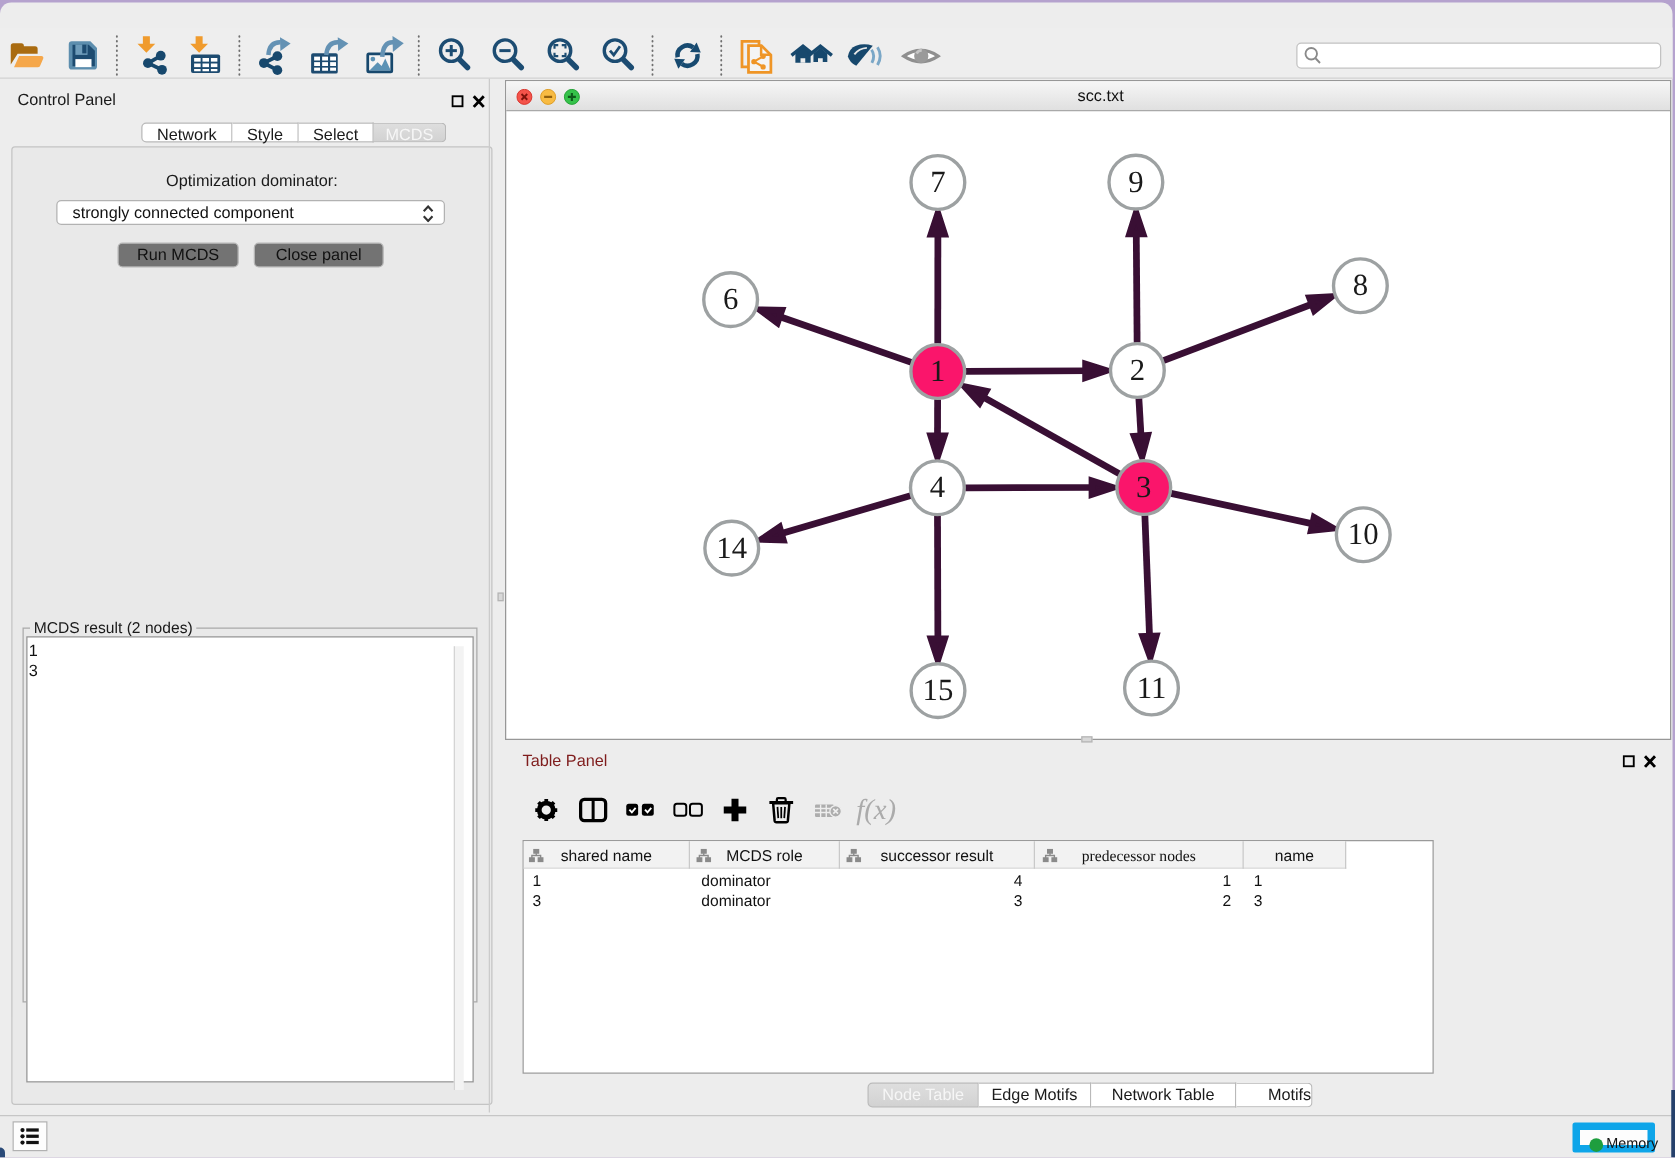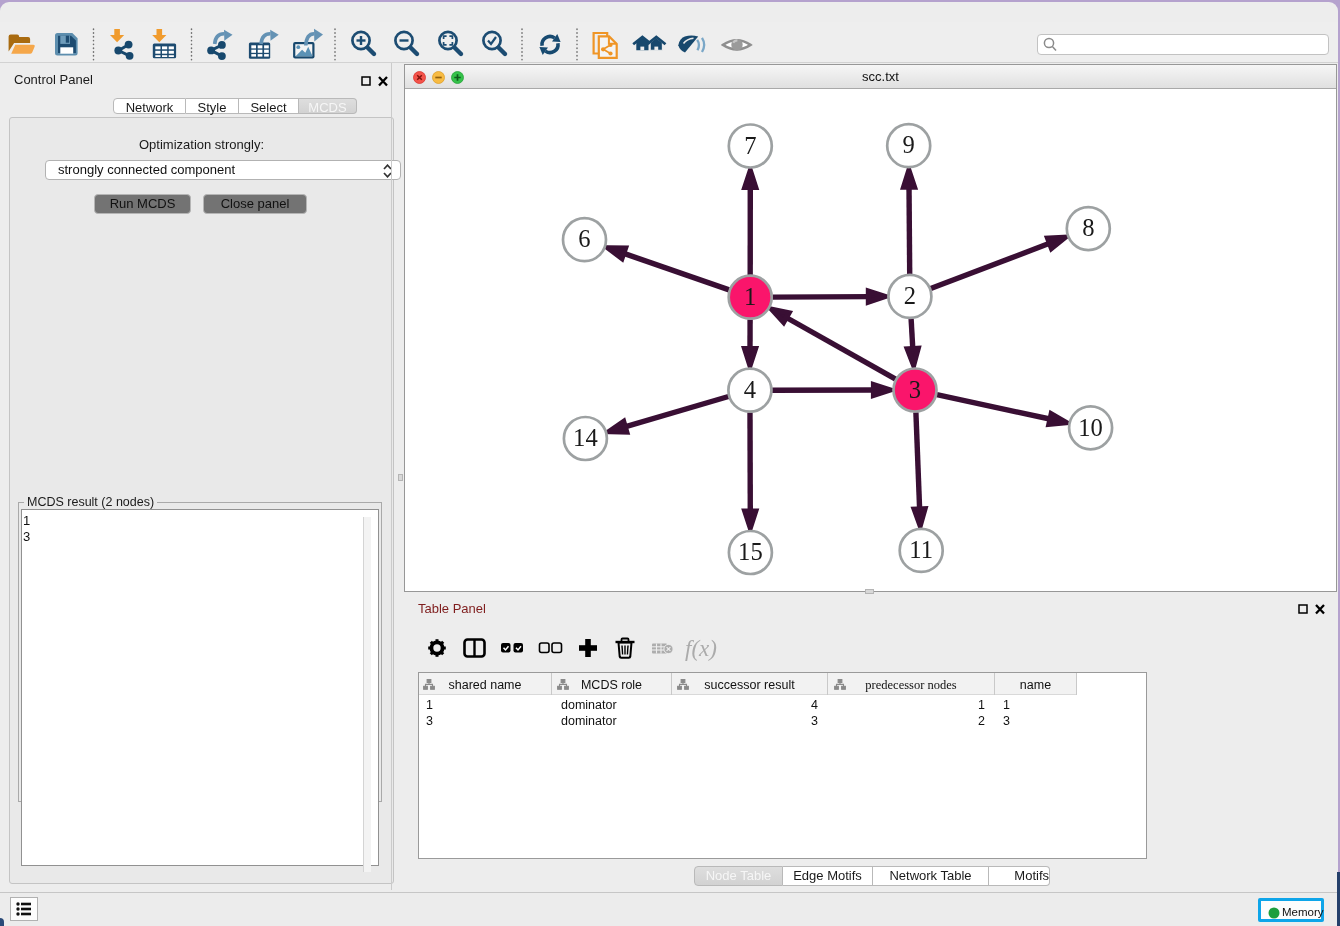--- a/index.html
+++ b/index.html
@@ -13,40 +13,40 @@
 #toolbar { position:absolute; left:0; top:20px; width:1338px; height:41px; background:#eeeeee; border-bottom:1px solid #d2d2d2; }
 #searchbox { position:absolute; left:1037px; top:12px; width:292px; height:21px; background:#fff; border:1px solid #c2c2c2; border-radius:4px; }
 
 #cp-title { position:absolute; left:14px; top:70px; font-size:13px; color:#1a1a1a; }
 #cp-tabs { position:absolute; left:78px; top:96px; height:16px; display:flex; font-size:13px; color:#1a1a1a;margin-left:35px; }
 .tab { background:#fff; border:1px solid #b9b9b9; border-left:none; line-height:18px; text-align:center; }
 .tab.first { border-left:1px solid #b9b9b9; border-radius:4px 0 0 4px; }
 .tab.sel { background:linear-gradient(#dedede,#d2d2d2); color:#f6f6f6; border-radius:0 4px 4px 0; }
 #cp-panel { position:absolute; left:9px; top:115px; width:385px; height:767px; background:#e9e9e9; border:1px solid #c4c4c4; border-radius:3px; }
 #opt-label { position:absolute; left:0; top:19px; width:100%; text-align:center; font-size:13px; color:#1a1a1a; }
-#dropdown { position:absolute; left:35px; top:42px; width:356px; height:20px; background:#fff; border:1px solid #b2b2b2; border-radius:4px; font-size:13px; color:#111; line-height:18px; padding-left:12px; }
+#dropdown { position:absolute; left:35px; top:42px; width:311px; height:20px; background:#fff; border:1px solid #b2b2b2; border-radius:4px; font-size:13px; color:#111; line-height:18px; padding-left:12px; }
 .btn { position:absolute; height:20px; background:#737373; border:1px solid #b5b5b5; border-radius:4px; font-size:13px; color:#111; text-align:center; line-height:18px; }
 #fieldset { position:absolute; left:8px; top:384px; width:364px; height:300px; border:1px solid #a9a9a9; }
 #legend { position:absolute; left:5px; top:-8px; background:#e9e9e9; padding:0 3px; font-size:12.5px; color:#1a1a1a; }
 #mcds-text { position:absolute; left:2px; top:6px; width:358px; height:357px; background:#fff; border:1px solid #919191; font-size:13px; color:#111; padding:3px 0 0 1px; line-height:16px; }
 #mcds-scroll { position:absolute; right:7px; top:7px; width:8px; height:355px; background:#f3f3f3; border-left:1px solid #d4d4d4; }
 
 #netwin { position:absolute; left:404px; top:62px; width:933px; height:528px; background:#fff; border:1px solid #979797; }
 #nw-titlebar { position:absolute; left:0; top:0; width:931px; height:24px; background:linear-gradient(#f6f6f6,#e0e0e0); border-bottom:1px solid #a9a9a9; }
 #nw-title { position:absolute; left:10px; top:4px; width:100%; text-align:center; font-size:13px; color:#111; }
 
 #tp-title { position:absolute; left:418px; top:599px; font-size:13px; color:#7f1d1d; }
 #tbl { position:absolute; left:418px; top:670px; width:729px; height:187px; background:#fff; border:1px solid #9a9a9a; }
 #tbl-header { position:absolute; left:0; top:0; width:658px; height:22px; background:#f2f2f2; border-bottom:1px solid #d9d9d9; }
 .hcol { position:absolute; top:0; height:22px; border-right:1px solid #c9c9c9; font-size:12.5px; color:#111; text-align:center; line-height:25px; }
 .cell { position:absolute; font-size:12.5px; color:#111; line-height:16px; }
 #btabs { position:absolute; left:694px; top:864px; height:20px; display:flex; font-size:13px; color:#1a1a1a; }
 #statusbar { position:absolute; left:0; top:890px; width:1338px; height:34px; background:#ececec; border-top:1px solid #c6c6c6; }
 #listbtn { position:absolute; left:10px; top:4px; width:28px; height:24px; background:#fdfdfd; border:1px solid #b1b1b1; }
-#membtn { position:absolute; left:1258px; top:5px; width:66px; height:24px; background:#fdfdfd; border:3px solid #0ea5e9; border-radius:2px; font-size:11.5px; color:#111; line-height:23px; padding-left:21px; }
+#membtn { position:absolute; left:1258px; top:5px; width:66px; height:24px; background:#fdfdfd; border:6px solid #0ea5e9; border-radius:2px; font-size:11.5px; color:#111; line-height:23px; padding-left:21px; }
 #graph text { font-family:"Liberation Serif", serif; font-size:24.6px; fill:#1a1a1a; text-anchor:middle; }
 </style>
 </head>
 <body>
 <div id="win">
   <div id="toolbar">
     <svg class="abs" style="left:0; top:0;" width="770" height="40" viewBox="0 22 770 40" overflow="visible">
 
       <g>
         <path d="M8.6,51.5 V36.5 a2,2 0 0 1 2,-2 h6.5 a2,2 0 0 1 2,2 v0.5 h9 a2,2 0 0 1 2,2 v4 h-16 z" fill="#a96b10"></path>
@@ -201,21 +201,21 @@
       </svg></div>
 
   <div id="cp-title">Control Panel</div>
   <div id="cp-tabs">
     <div class="tab first" style="width:73px;">Network</div>
       <div class="tab" style="width:53px;">Style</div>
       <div class="tab" style="width:60px;">Select</div>
       <div class="tab sel" style="width:58px;">MCDS</div>
   </div>
   <div id="cp-panel">
-    <div id="opt-label">Optimization strongly:</div>
+    <div id="opt-label">Optimization dominator:</div>
     <div id="dropdown">strongly connected component<svg style="position:absolute; right:7px; top:3px;" width="11" height="14" viewBox="0 0 11 14">
           <path d="M2,5 L5.5,1.2 L9,5" stroke="#333" stroke-width="1.7" fill="none"></path>
           <path d="M2,9 L5.5,12.8 L9,9" stroke="#333" stroke-width="1.7" fill="none"></path>
         </svg></div>
     <div class="btn" style="left:84px; top:76px; width:97px;">Run MCDS</div>
     <div class="btn" style="left:193px; top:76px; width:104px;">Close panel</div>
     <div id="fieldset">
       <div id="legend">MCDS result (2 nodes)</div>
       <div id="mcds-text">1<br>3<div id="mcds-scroll"></div></div>
     </div>

